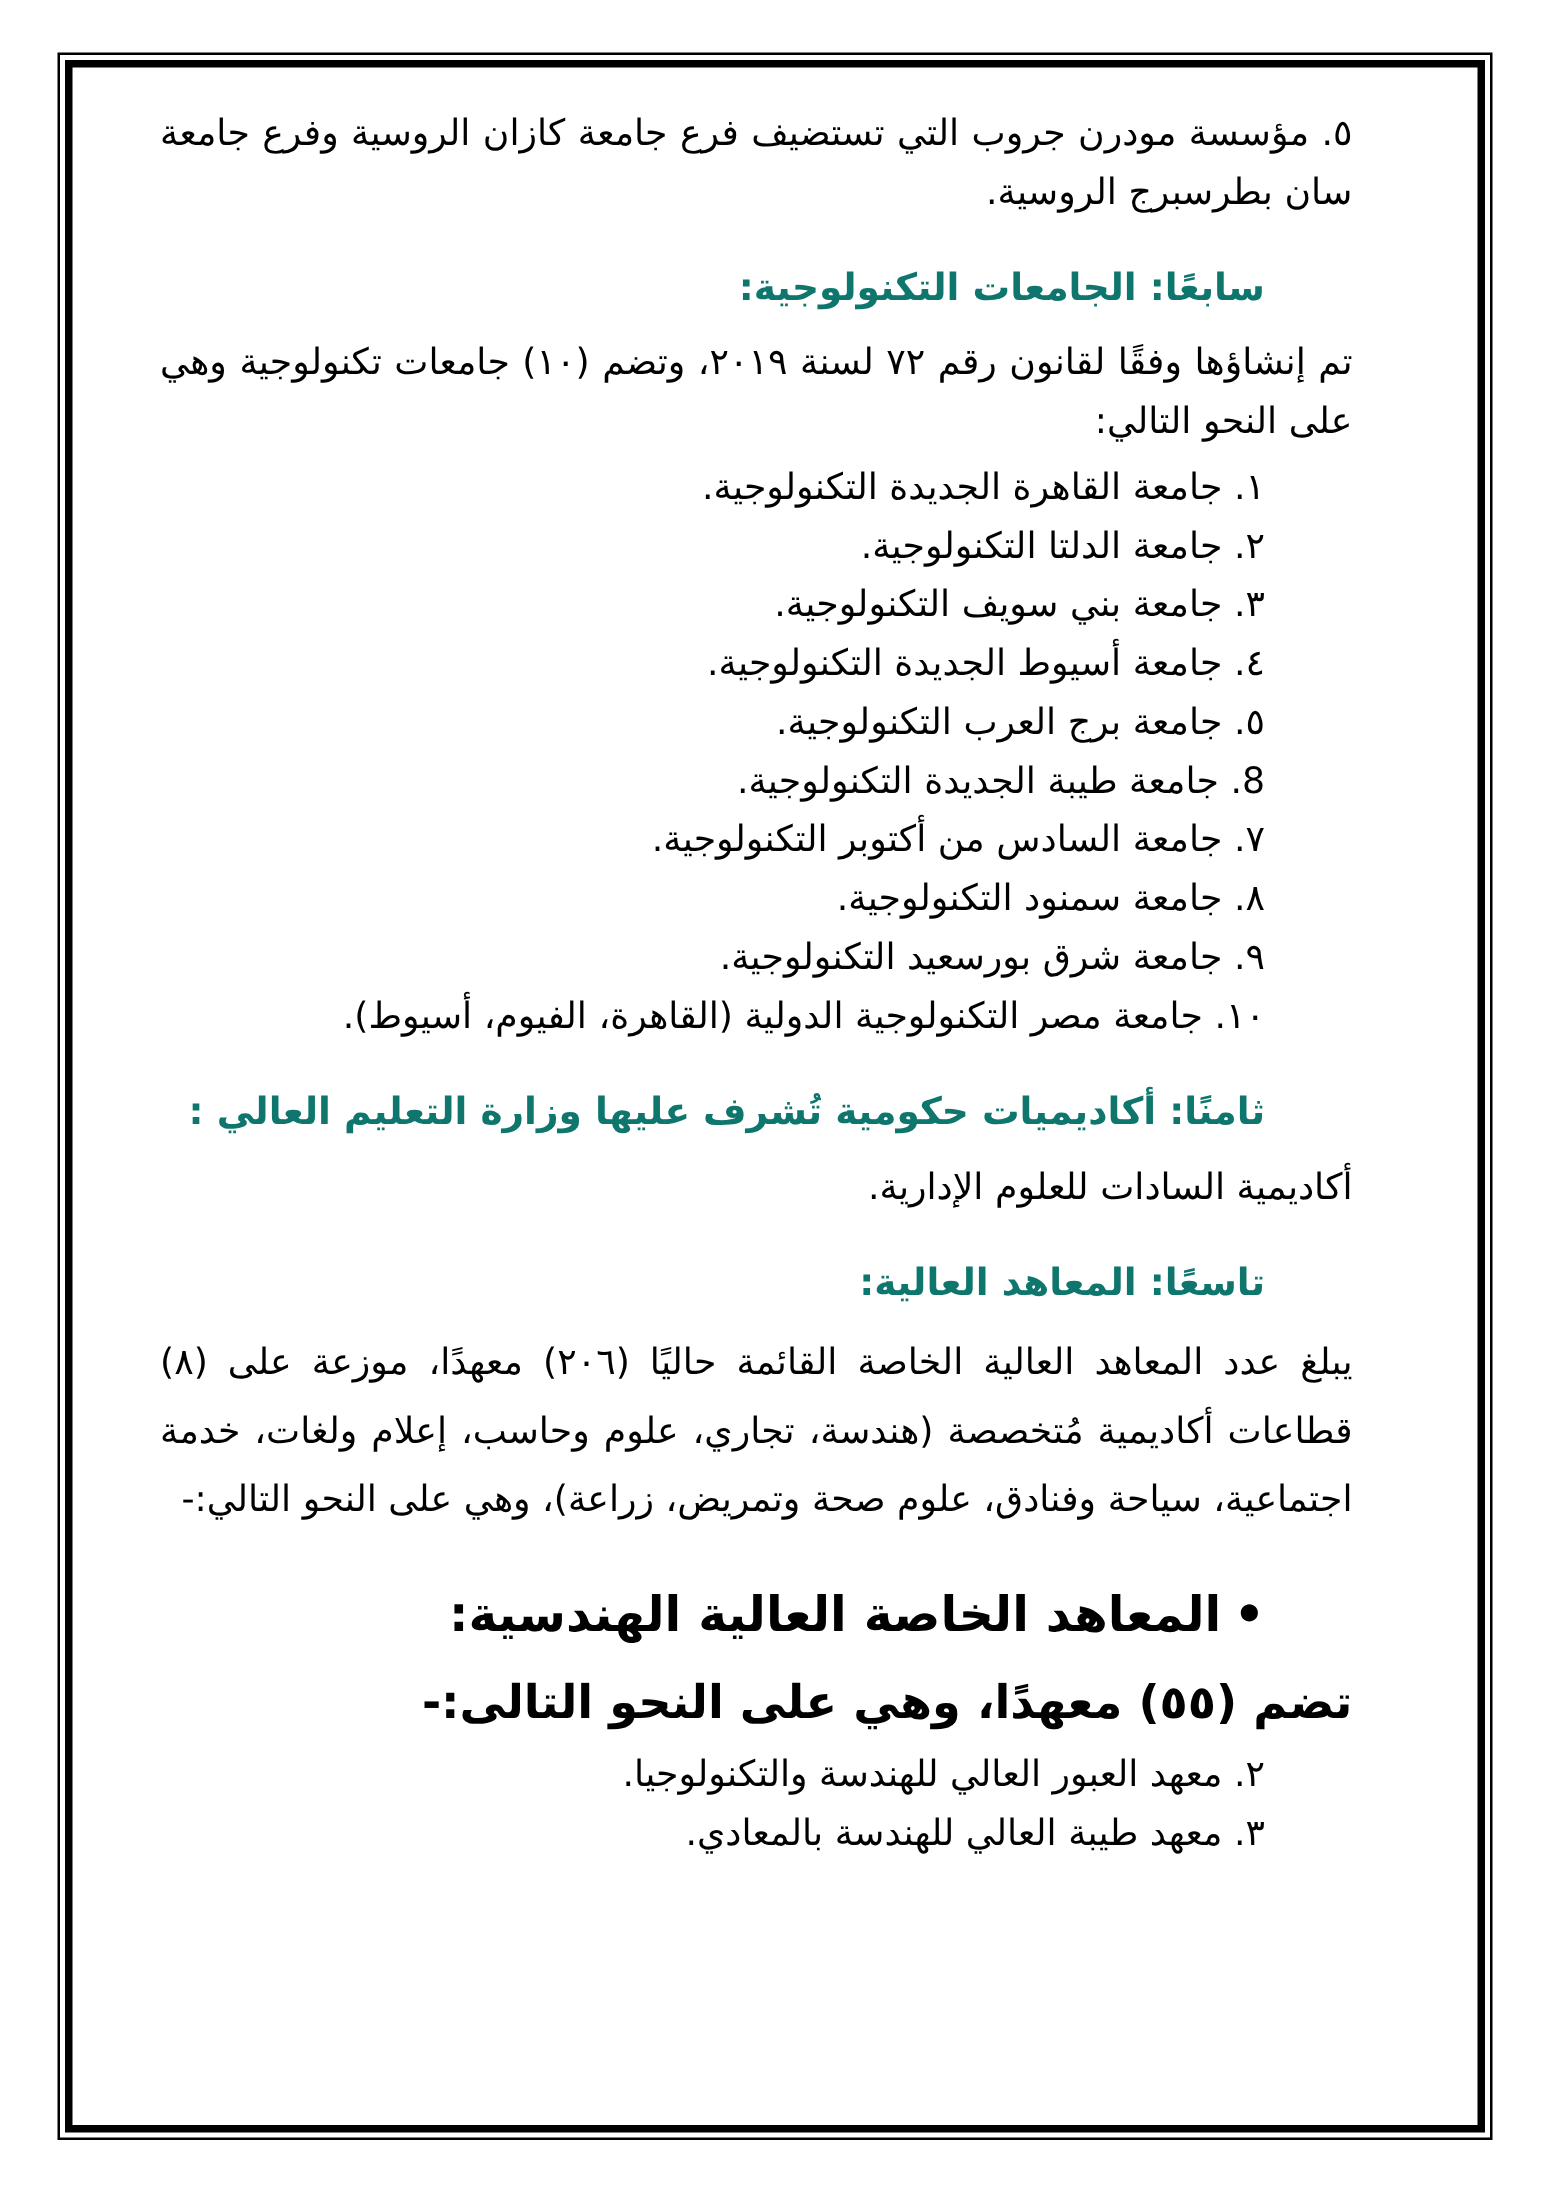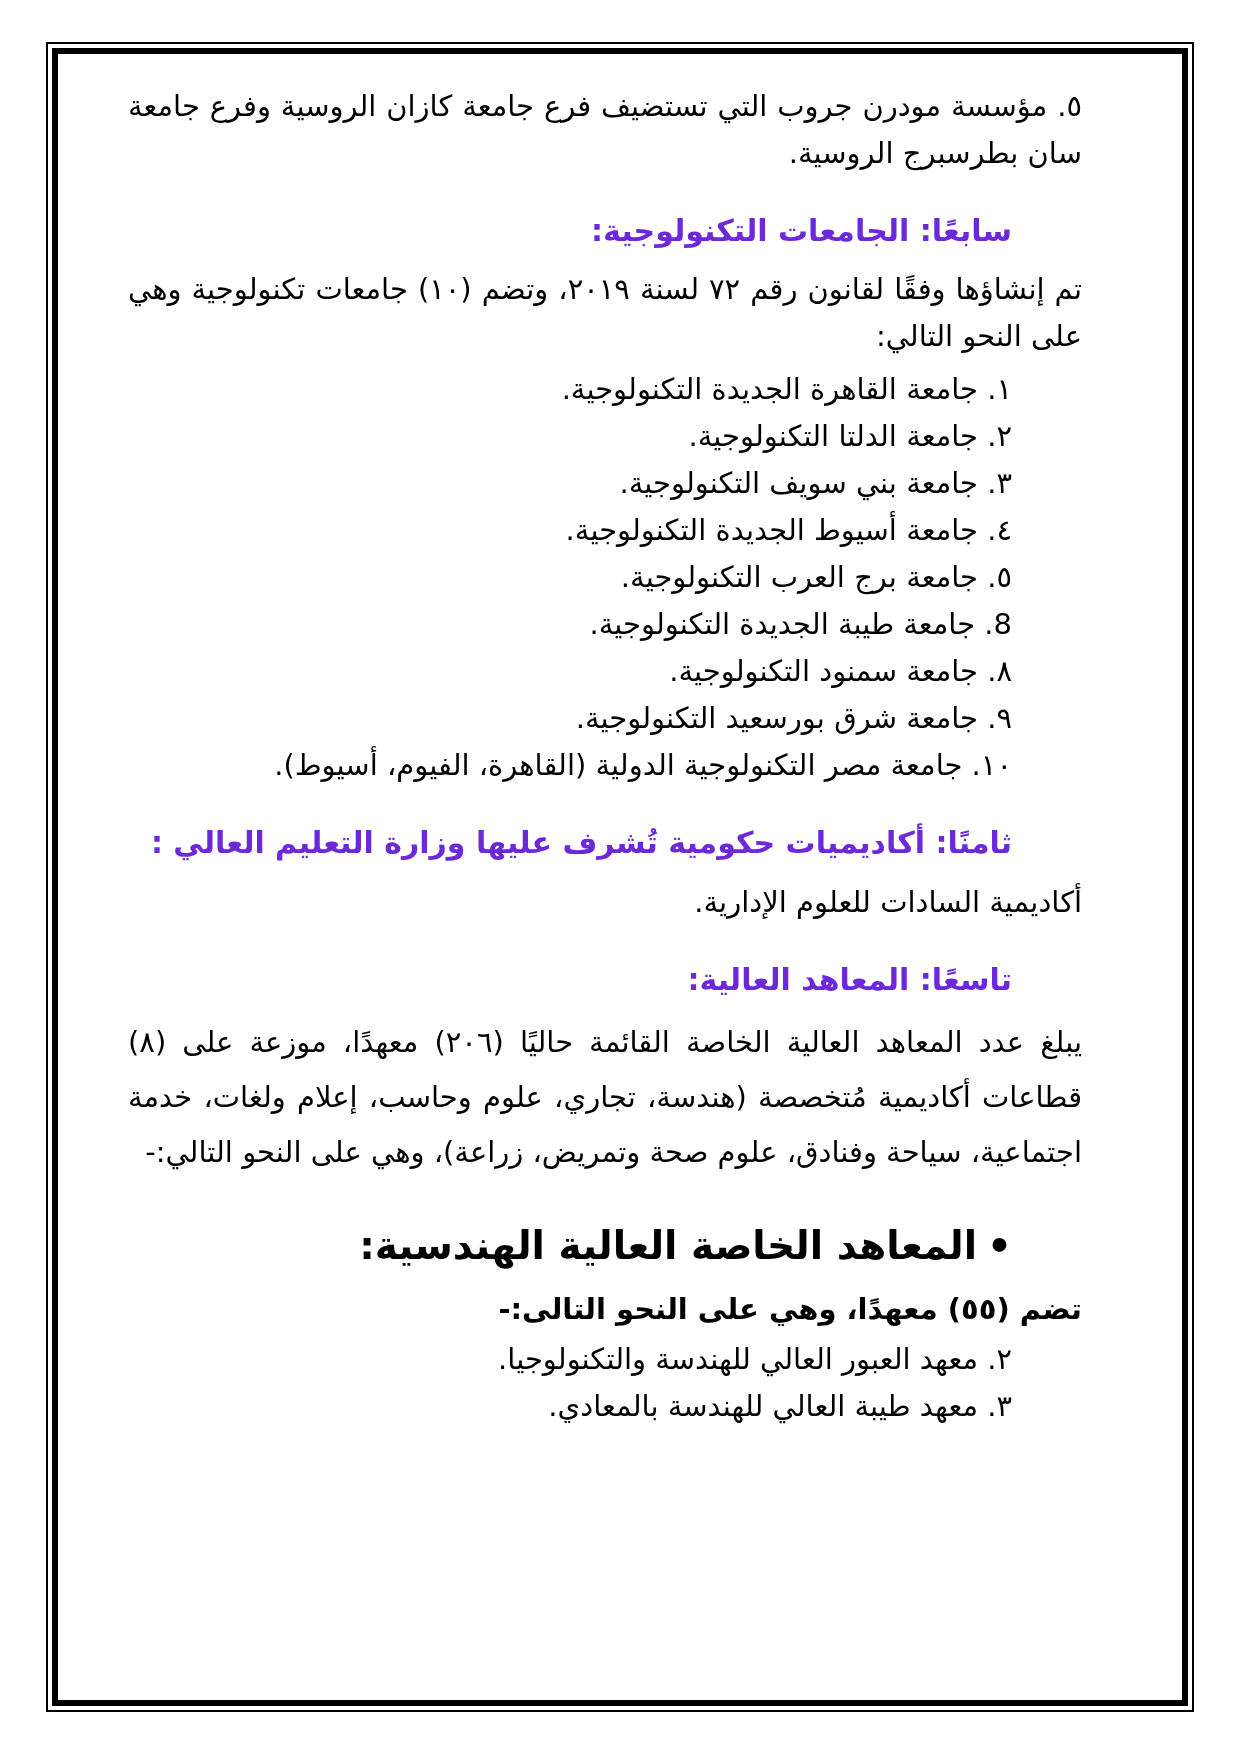--- a/index.html
+++ b/index.html
@@ -35,21 +35,21 @@
     overflow: hidden;
   }
   .para {
     font-size: 29px;
     line-height: 1.62;
     margin: 0 0 6px 0;
     text-align: justify;
     text-align-last: right;
   }
   .heading {
-    color: #6d28d9;
+    color: #0f766e;
     font-weight: bold;
     font-size: 30px;
     line-height: 1.45;
     margin: 32px 70px 14px 0;
   }
   .doc-list {
     list-style: none;
     margin: 0 0 4px 0;
     padding: 0;
   }
@@ -76,21 +76,21 @@
     font-size: 39px;
     line-height: 1.62;
     margin: 34px 70px 8px 0;
   }
   .sub-heading .bullet {
     display: inline-block;
     margin-left: 10px;
   }
   .bold-line {
     font-weight: bold;
-    font-size: 29px;
+    font-size: 37px;
     line-height: 1.62;
     margin: 0 0 4px 0;
   }
 </style>
 </head>
 <body>
 
 <div class="page-frame">
   <div class="page-inner">
 
@@ -100,20 +100,21 @@
 
     <p class="para">تم إنشاؤها وفقًا لقانون رقم ٧٢ لسنة ٢٠١٩، وتضم (١٠) جامعات تكنولوجية وهي على النحو التالي:</p>
 
     <ul class="doc-list">
       <li>١. جامعة القاهرة الجديدة التكنولوجية.</li>
       <li>٢. جامعة الدلتا التكنولوجية.</li>
       <li>٣. جامعة بني سويف التكنولوجية.</li>
       <li>٤. جامعة أسيوط الجديدة التكنولوجية.</li>
       <li>٥. جامعة برج العرب التكنولوجية.</li>
       <li>8. جامعة طيبة الجديدة التكنولوجية.</li>
+      <li>٧. جامعة السادس من أكتوبر التكنولوجية.</li>
       <li>٨. جامعة سمنود التكنولوجية.</li>
       <li>٩. جامعة شرق بورسعيد التكنولوجية.</li>
       <li>١٠. جامعة مصر التكنولوجية الدولية (القاهرة، الفيوم، أسيوط).</li>
     </ul>
 
     <h2 class="heading">ثامنًا: أكاديميات حكومية تُشرف عليها وزارة التعليم العالي :</h2>
 
     <p class="plain-line">أكاديمية السادات للعلوم الإدارية.</p>
 
     <h2 class="heading">تاسعًا: المعاهد العالية:</h2>

